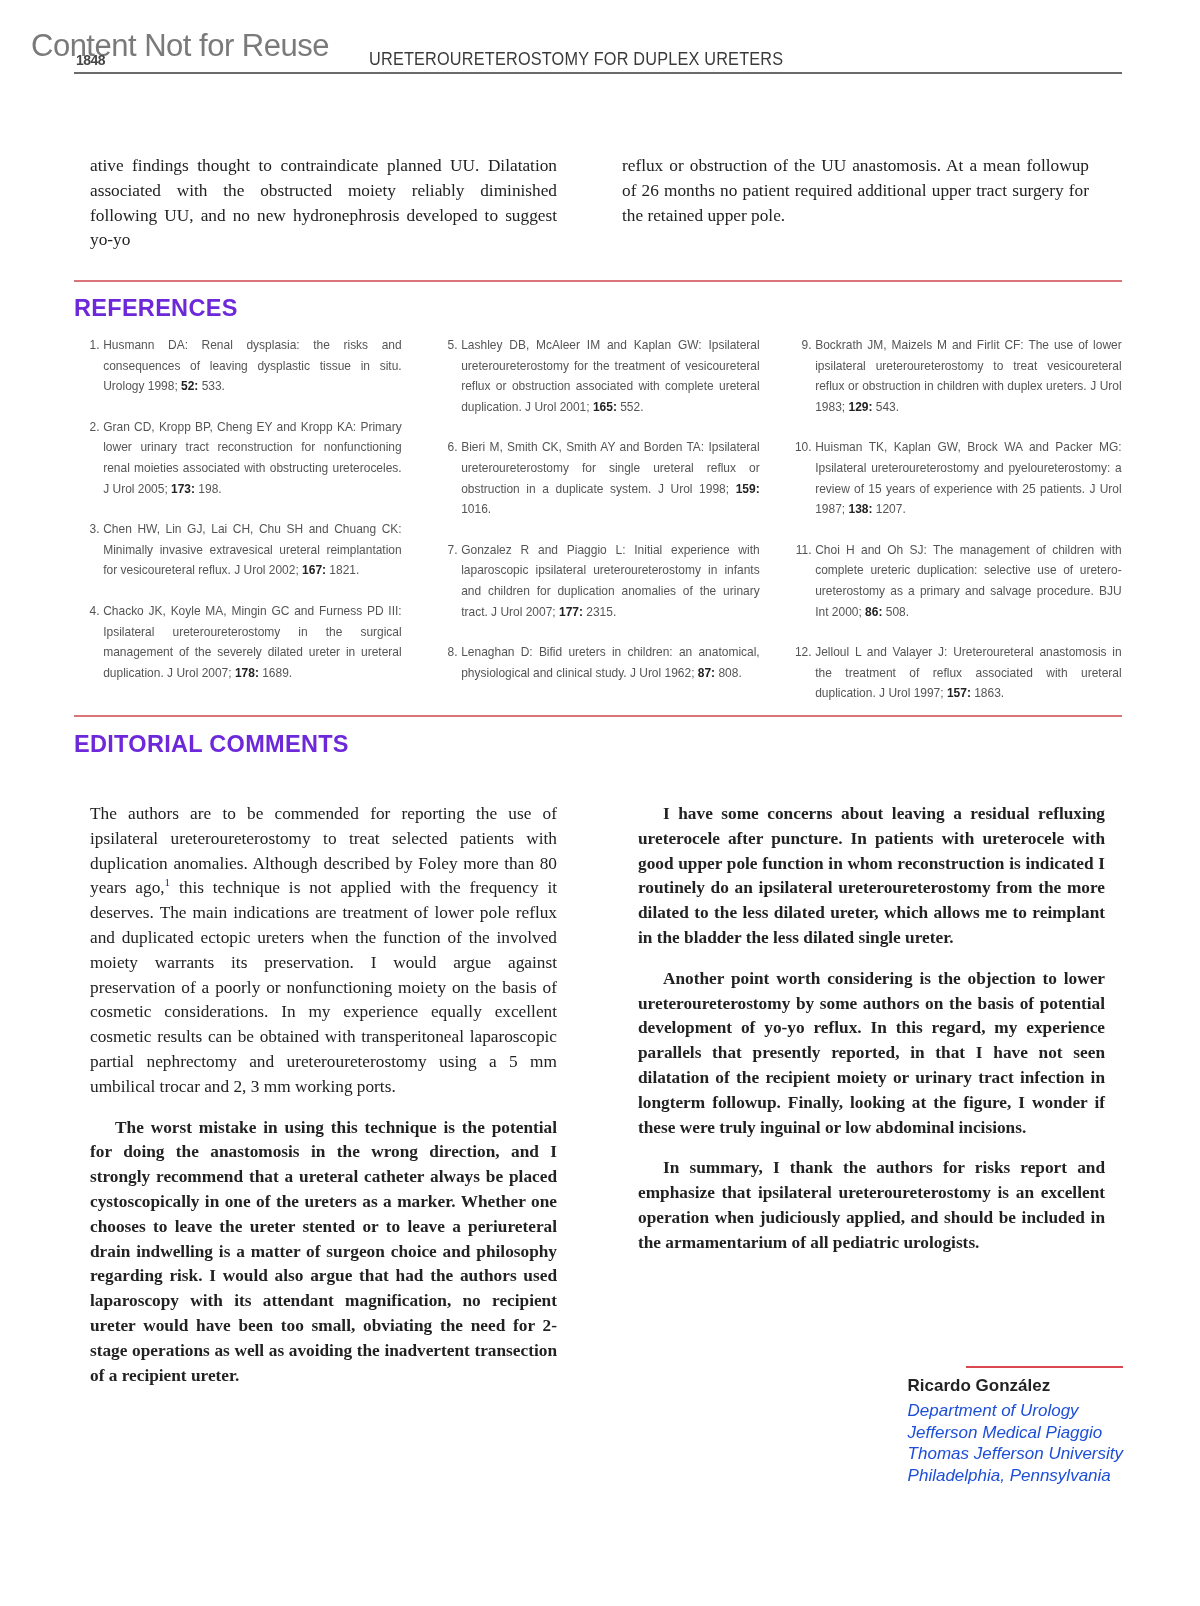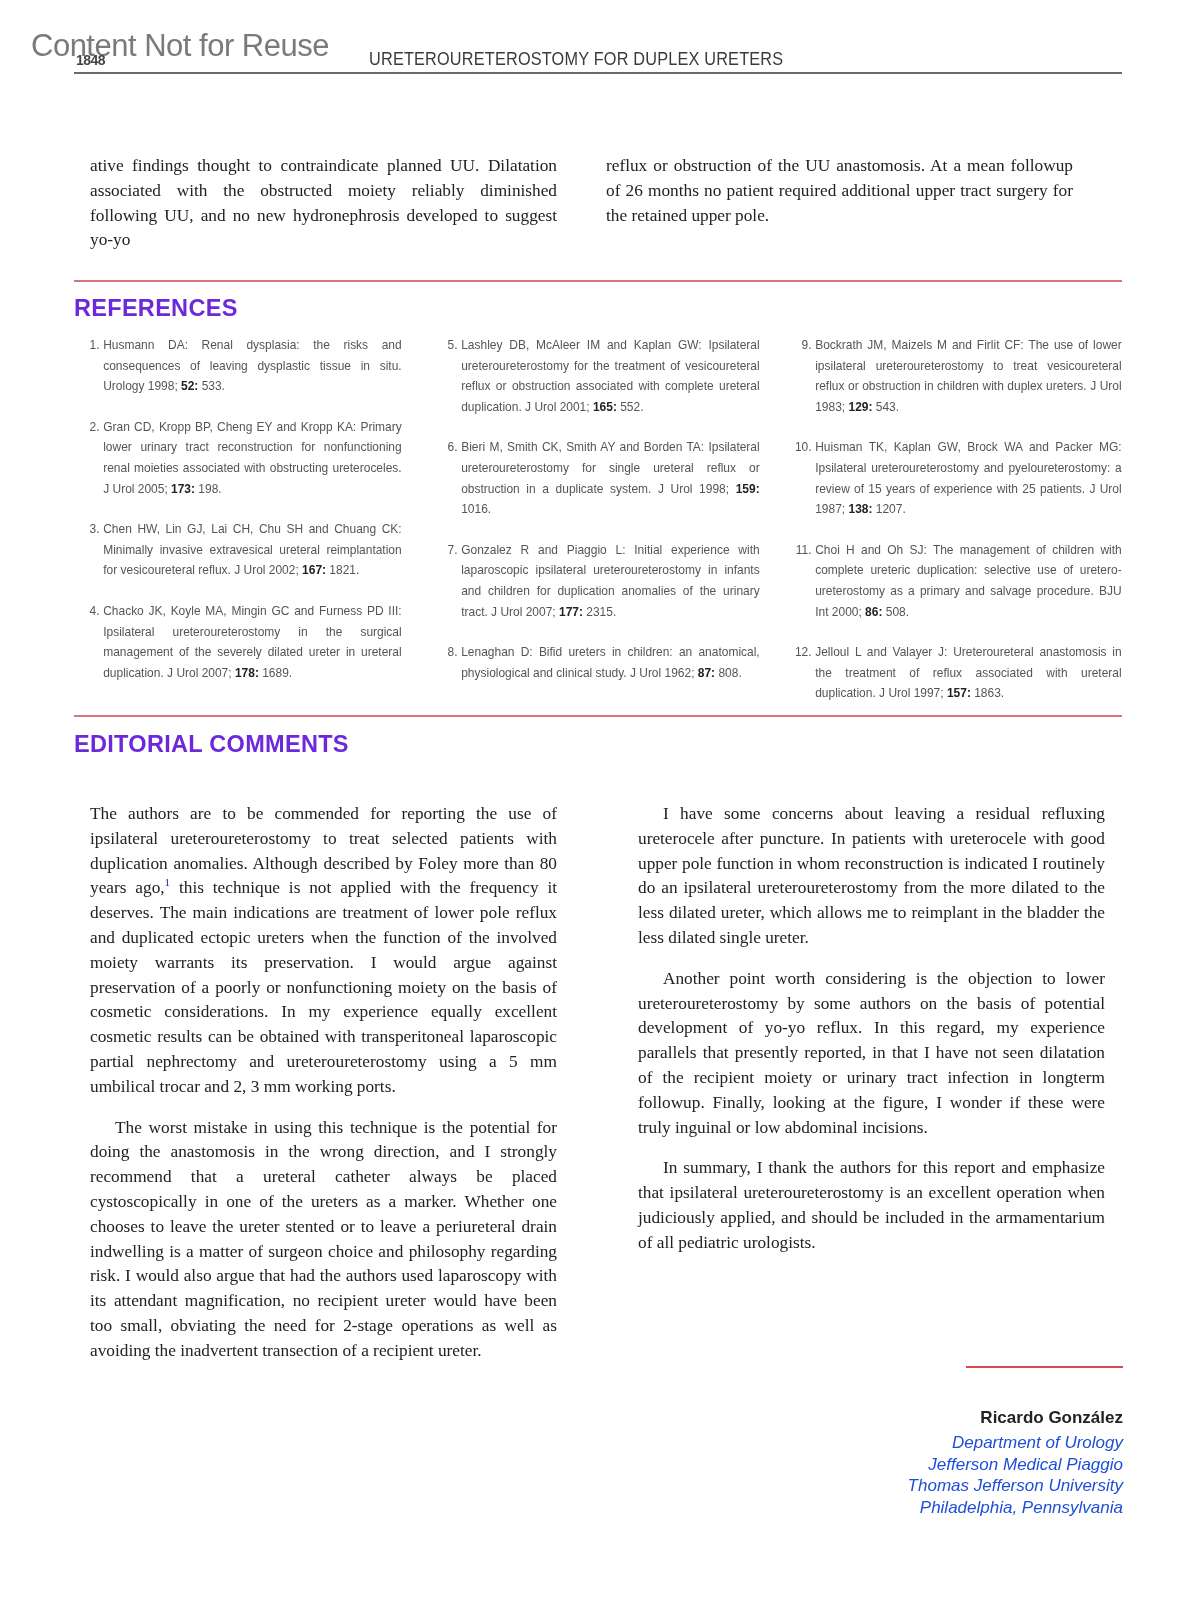--- a/index.html
+++ b/index.html
@@ -3,46 +3,46 @@
 <meta charset="utf-8">
 <style>
   html, body { margin: 0; padding: 0; background: #ffffff; }
   body { width: 1200px; height: 1606px; position: relative; overflow: hidden; color: #1e1e1e; }
   .watermark { position: absolute; left: 31px; top: 28px; font-family: "Liberation Sans", sans-serif; font-size: 31px; color: #7a7a7a; letter-spacing: -0.5px; z-index: 2; }
   .page-num { position: absolute; left: 76px; top: 52px; font-family: "Liberation Sans", sans-serif; font-weight: bold; font-size: 14px; color: #444; z-index: 3; letter-spacing: -0.5px; }
   .running-head { position: absolute; left: 369px; top: 49px; font-family: "Liberation Sans", sans-serif; font-size: 17.5px; color: #3a3a3a; letter-spacing: 0.2px; transform: scaleX(0.93); transform-origin: left; }
   .head-rule { position: absolute; left: 74px; top: 72px; width: 1048px; height: 2px; background: #6b6b6b; }
   .body-col { position: absolute; width: 499px; font-size: 17.3px; line-height: 24.8px; text-align: justify; color: #222; font-family: "Liberation Serif", serif; font-weight: 500; }
   .body-col p { margin: 16px; }
-  .body-col p.indent { text-indent: 25px; }
+  .body-col p.indent { text-indent: 25px; font-weight: bold; }
   .red-rule { position: absolute; left: 74px; width: 1048px; height: 2px; background: #d9747a; }
   .section-title { position: absolute; left: 74px; font-family: "Liberation Sans", sans-serif; font-weight: bold; font-size: 23.5px; color: #6d28d9; letter-spacing: 0.3px; }
   .ref-col { position: absolute; width: 324px; font-family: "Liberation Sans", sans-serif; font-size: 13.3px; line-height: 20.6px; color: #555; }
   .ref-item { display: flex; margin-bottom: 20px; transform: scaleX(0.9); transform-origin: left; width: 111%; }
   .ref-num { flex: 0 0 auto; min-width: 24px; text-align: right; padding-right: 4px; }
   .ref-text { flex: 1; text-align: justify; }
   .ref-text b { color: #222; }
   .sup { font-size: 11px; vertical-align: super; color: #2a2a8a; line-height: 0; }
   .sig-rule { position: absolute; left: 966px; top: 1366px; width: 157px; height: 2px; background: #d9474f; }
-  .sig { position: absolute; right: 77px; top: 1376px; text-align: right; font-family: "Liberation Sans", sans-serif; margin-top: 32px; }
+  .sig { position: absolute; right: 77px; top: 1376px; font-family: "Liberation Sans", sans-serif; }
   .sig-name { font-weight: bold; font-size: 17px; color: #222; margin-bottom: 4px; }
   .sig-line { font-style: italic; font-size: 17px; color: #1d4ed8; line-height: 21.5px; }
 </style>
 </head>
 <body>
 
 <div class="watermark">Content Not for Reuse</div>
 <div class="page-num">1848</div>
 <div class="running-head">URETEROURETEROSTOMY FOR DUPLEX URETERS</div>
 <div class="head-rule"></div>
 
 <div class="body-col" style="left:74px; top:138px;">
   <p>ative findings thought to contraindicate planned UU. Dilatation associated with the obstructed moiety reliably diminished following UU, and no new hydronephrosis developed to suggest yo-yo</p>
 </div>
-<div class="body-col" style="left:590px; top:138px;">
+<div class="body-col" style="left:606px; top:138px;">
   <p>reflux or obstruction of the UU anastomosis. At a mean followup of 26 months no patient required additional upper tract surgery for the retained upper pole.</p>
 </div>
 
 <div class="red-rule" style="top:280px;"></div>
 <div class="section-title" style="top:295px;">REFERENCES</div>
 
 <div class="ref-col" style="left:78px; top:335px;">
   <div class="ref-item">
       <span class="ref-num">1.</span>
       <span class="ref-text"><span>Husmann DA: Renal dysplasia: the risks and consequences of leaving dysplastic tissue in situ. Urology 1998; </span><b>52:</b><span> 533.</span></span>
@@ -103,21 +103,21 @@
 <div class="section-title" style="top:731px;">EDITORIAL COMMENTS</div>
 
 <div class="body-col" style="left:74px; top:786px;">
   <p><span>The authors are to be commended for reporting the use of ipsilateral ureteroureterostomy to treat selected patients with duplication anomalies. Although described by Foley more than 80 years ago,</span><span class="sup">1</span><span> this technique is not applied with the frequency it deserves. The main indications are treatment of lower pole reflux and duplicated ectopic ureters when the function of the involved moiety warrants its preservation. I would argue against preservation of a poorly or nonfunctioning moiety on the basis of cosmetic considerations. In my experience equally excellent cosmetic results can be obtained with transperitoneal laparoscopic partial nephrectomy and ureteroureterostomy using a 5 mm umbilical trocar and 2, 3 mm working ports.</span></p>
   <p class="indent">The worst mistake in using this technique is the potential for doing the anastomosis in the wrong direction, and I strongly recommend that a ureteral catheter always be placed cystoscopically in one of the ureters as a marker. Whether one chooses to leave the ureter stented or to leave a periureteral drain indwelling is a matter of surgeon choice and philosophy regarding risk. I would also argue that had the authors used laparoscopy with its attendant magnification, no recipient ureter would have been too small, obviating the need for 2-stage operations as well as avoiding the inadvertent transection of a recipient ureter.</p>
 </div>
 
 <div class="body-col" style="left:622px; top:786px;">
   <p class="indent">I have some concerns about leaving a residual refluxing ureterocele after puncture. In patients with ureterocele with good upper pole function in whom reconstruction is indicated I routinely do an ipsilateral ureteroureterostomy from the more dilated to the less dilated ureter, which allows me to reimplant in the bladder the less dilated single ureter.</p>
   <p class="indent">Another point worth considering is the objection to lower ureteroureterostomy by some authors on the basis of potential development of yo-yo reflux. In this regard, my experience parallels that presently reported, in that I have not seen dilatation of the recipient moiety or urinary tract infection in longterm followup. Finally, looking at the figure, I wonder if these were truly inguinal or low abdominal incisions.</p>
-  <p class="indent">In summary, I thank the authors for this report and emphasize that ipsilateral ureteroureterostomy is an excellent operation when judiciously applied, and should be included in the armamentarium of all pediatric urologists.</p>
+  <p class="indent">In summary, I thank the authors for risks report and emphasize that ipsilateral ureteroureterostomy is an excellent operation when judiciously applied, and should be included in the armamentarium of all pediatric urologists.</p>
 </div>
 
 <div class="sig-rule"></div>
 <div class="sig">
   <div class="sig-name">Ricardo González</div>
   <div class="sig-line">Department of Urology</div>
   <div class="sig-line">Jefferson Medical Piaggio</div>
   <div class="sig-line">Thomas Jefferson University</div>
   <div class="sig-line">Philadelphia, Pennsylvania</div>
 </div>

